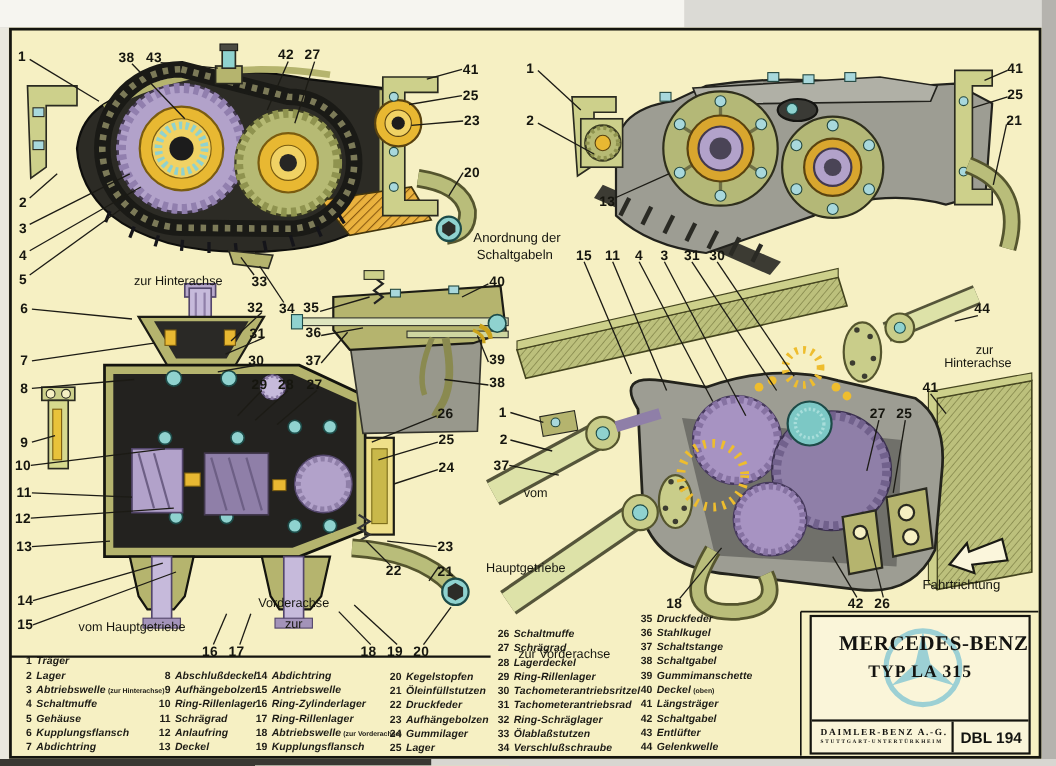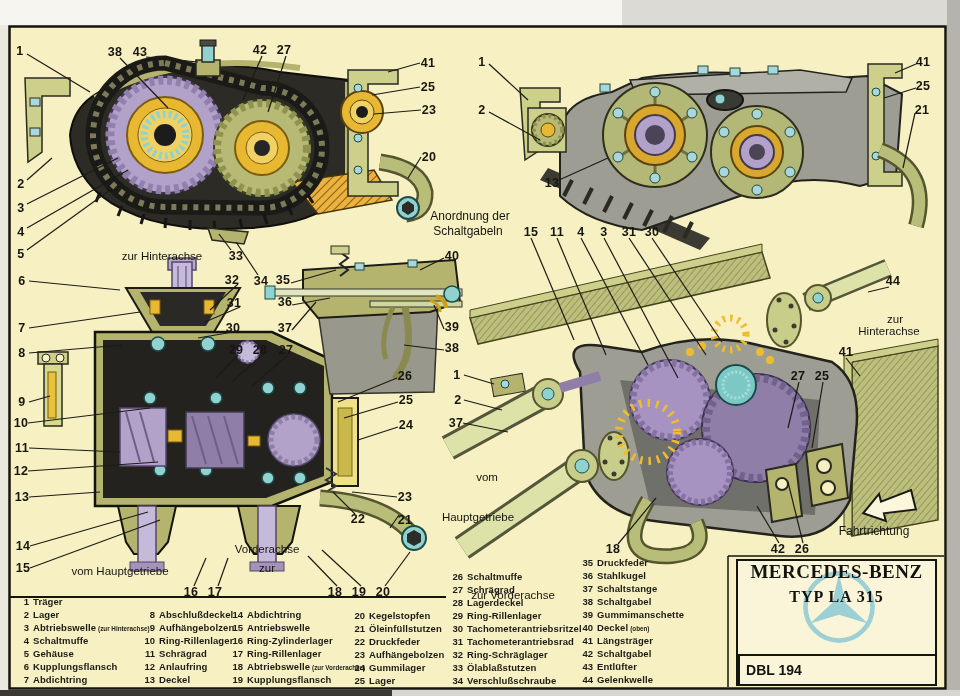--- a/index.html
+++ b/index.html
@@ -21,30 +21,30 @@
   
   #callouts div{position:absolute;transform:translate(-50%,-50%);color:#16160f;white-space:nowrap;}
   .co-num{font-size:12.5px;font-weight:bold;letter-spacing:.3px;}
   .co-cap{font-size:11.5px;font-weight:normal;}
   .co-cap2{font-size:12px;font-weight:normal;}
 
   
   .lcol{position:absolute;}
   .lrow{display:flex;height:13px;line-height:13px;align-items:baseline;}
   .ln{width:17px;text-align:right;margin-right:4px;font-size:9.5px;font-weight:bold;color:#1c1b15;}
-  .lt{font-size:9.5px;font-weight:bold;color:#1c1b15;letter-spacing:.1px;}
+  .lt{font-size:9.5px;font-weight:bold;color:#1c1b15;letter-spacing:.1px;font-style:italic;}
   .lnote{font-size:6.3px;font-weight:bold;color:#1c1b15;margin-left:2px;}
   .lc0{left:12px;top:595px;} .lc1{left:138px;top:608px;} .lc2{left:226px;top:608px;}
   .lc3{left:348px;top:609px;} .lc4{left:446px;top:570px;} .lc5{left:576px;top:556px;}
 
   
   #mbbox{position:absolute;left:736px;top:559px;width:201px;height:127px;background:#faf5d9;
          border:2px solid #15150f;box-sizing:border-box;}
   #mbstar{position:absolute;left:62px;top:7px;width:78px;height:78px;}
-  .mb-brand{position:relative;text-align:center;margin-top:0;font-family:"Liberation Serif",serif;
+  .mb-brand{position:relative;text-align:right;margin-top:14px;font-family:"Liberation Serif",serif;
             font-weight:bold;font-size:19px;letter-spacing:.5px;color:#131310;}
   .mb-model{position:relative;text-align:center;margin-top:5px;font-family:"Liberation Serif",serif;
             font-weight:bold;font-size:16px;letter-spacing:1px;color:#131310;}
   .mb-sub{position:relative;text-align:center;margin-top:7px;font-weight:bold;font-size:15px;color:#131310;}
   .mb-foot{position:absolute;left:0;bottom:0;width:100%;height:30px;border-top:2px solid #15150f;
            display:flex;box-sizing:border-box;}
   .mb-foot-left{flex:1;padding:4px 0 0 8px;}
   .mb-mfr{font-family:"Liberation Serif",serif;font-weight:bold;font-size:8.5px;letter-spacing:1.5px;color:#131310;}
   .mb-mfr2{font-family:"Liberation Serif",serif;font-weight:bold;font-size:4.8px;letter-spacing:1.6px;color:#131310;margin-top:2px;}
   .mb-foot-right{width:68px;border-left:2px solid #15150f;display:flex;align-items:center;
@@ -518,21 +518,21 @@
     <div class="co-num" style="left: 798px; top: 376px;">27</div>
     <div class="co-num" style="left: 822px; top: 376px;">25</div>
     <div class="co-num" style="left: 457px; top: 375px;">1</div>
     <div class="co-num" style="left: 458px; top: 400px;">2</div>
     <div class="co-num" style="left: 456px; top: 423px;">37</div>
     <div class="co-num" style="left: 613px; top: 549px;">18</div>
     <div class="co-num" style="left: 778px; top: 549px;">42</div>
     <div class="co-num" style="left: 802px; top: 549px;">26</div>
     <div class="co-cap" style="left: 895px; top: 319px;">zur</div>
     <div class="co-cap" style="left: 889px; top: 331px;">Hinterachse</div>
-    <div class="co-cap" style="left: 487px; top: 477px;">vom</div>
+    <div class="co-cap" style="left: 487px; top: 449px;">vom</div>
     <div class="co-cap" style="left: 478px; top: 517px;">Hauptgetriebe</div>
     <div class="co-cap" style="left: 513px; top: 550px; margin-top: 45px;">zur Vorderachse</div>
     <div class="co-cap2" style="left: 874px; top: 531px;">Fahrtrichtung</div>
   </div>
 
 <div class="lcol lc0">
     <div class="lrow">
       <span class="ln">1</span>
       <span class="lt">Träger</span>
     </div>
@@ -724,15 +724,19 @@
   </div>
 
 <div id="mbbox">
   <svg id="mbstar" viewBox="0 0 100 100">
     <circle cx="50" cy="50" r="43" fill="none" stroke="#9cd0d4" stroke-width="6"></circle>
     <path d="M50,7 L58.7,45 L87,71 L50,60 L13,71 L41.3,45 Z" fill="#9cd0d4"></path>
   </svg>
   <div class="mb-brand">MERCEDES-BENZ</div>
   <div class="mb-model">TYP LA 315</div>
   <div class="mb-foot">
+    <div class="mb-foot-left">
+      <div class="mb-mfr">DAIMLER-BENZ A.-G.</div>
+      <div class="mb-mfr2">STUTTGART-UNTERTÜRKHEIM</div>
+    </div>
     <div class="mb-foot-right">DBL 194</div>
   </div>
 </div>
 
 </body></html>

